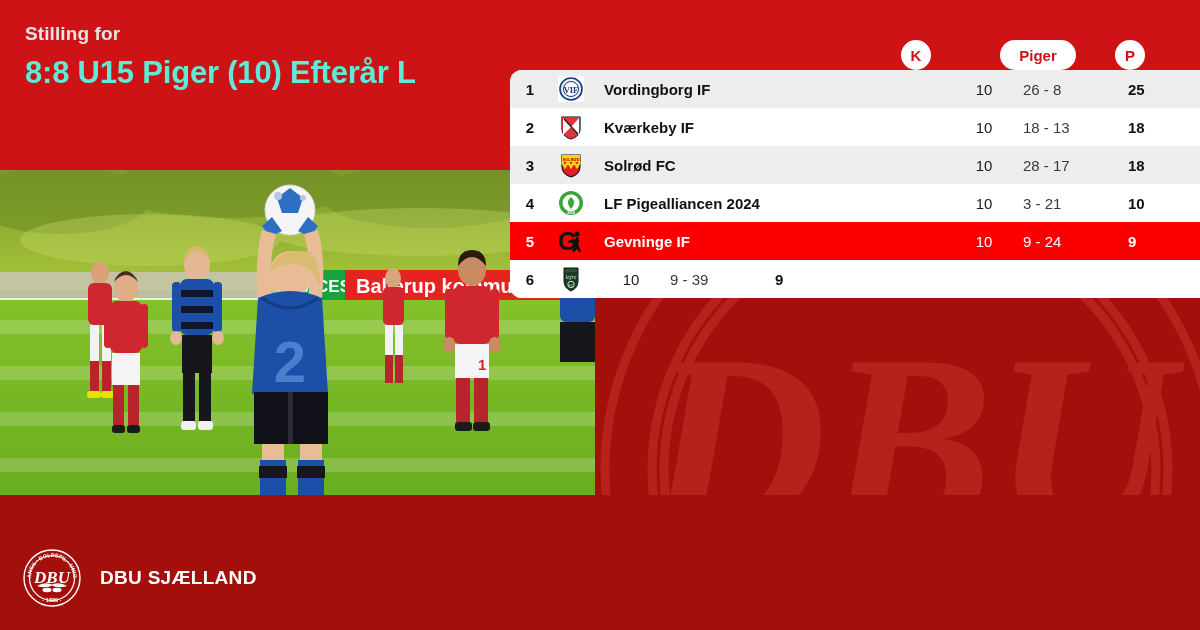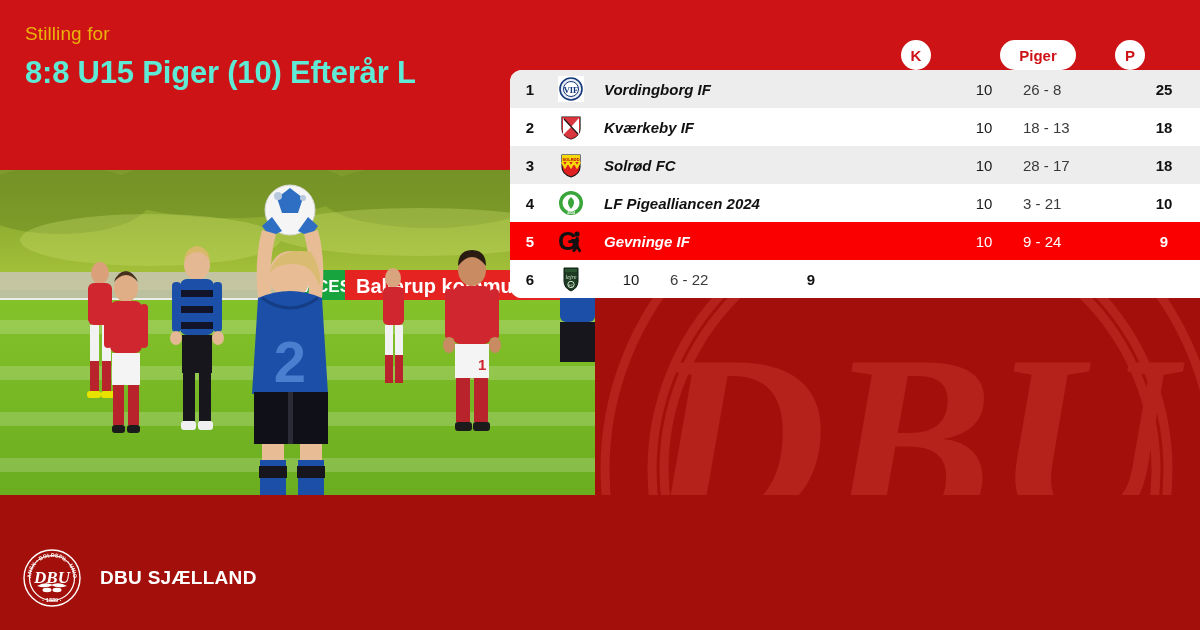--- a/index.html
+++ b/index.html
@@ -22,21 +22,21 @@
 
   
   #header-band {
     position:absolute; left:0; top:0;
     width:1200px; height:170px;
     background:#CE1317;
     z-index:2;
   }
   #kicker {
     position:absolute; left:25px; top:23px;
-    color:#eab308; font-size:19px; font-weight:normal;
+    color:#e5e5e5; font-size:19px; font-weight:bold;
     letter-spacing:.1px;
     z-index:3;
   }
   #page-title {
     position:absolute; left:25px; top:52px;
     width:470px;
     color:#5eead4; font-size:31px; font-weight:bold;
     line-height:42px; letter-spacing:-.2px;
     z-index:3;
   }
@@ -75,32 +75,32 @@
   }
   .c-logo {
     width:42px; flex:0 0 42px;
     display:flex; align-items:center; justify-content:center;
   }
   .c-logo svg { display:block; }
   .c-team {
     flex:1 1 auto;
     font-size:15px; font-weight:bold; color:#111;
     padding-left:12px;
-    white-space:nowrap; overflow:hidden;font-style:italic;
+    white-space:nowrap; overflow:hidden;
   }
   .c-k {
     width:78px; flex:0 0 78px; text-align:center;
     font-size:15px; font-weight:normal; color:#1a1a1a;
   }
   .c-score {
     width:105px; flex:0 0 105px; 
     font-size:15px; font-weight:normal; color:#3a3a3a;
   }
   .c-p {
-    width:72px; flex:0 0 72px; text-align:center;
+    width:72px; flex:0 0 72px; text-align:left;
     font-size:15px; font-weight:bold; color:#111;
   }
   .srow.hl .c-rank,
   .srow.hl .c-team,
   .srow.hl .c-k,
   .srow.hl .c-score,
   .srow.hl .c-p { color:#ffffff; }
 
   
   #col-headers { position:absolute; left:510px; top:40px; width:690px; height:32px; z-index:6; }
@@ -408,21 +408,21 @@
     <div class="c-logo">
       <svg width="26" height="26" viewBox="0 0 26 26">
         <path d="M6 2 h14 v13 q0 7 -7 10 q-7 -3 -7 -10 z" fill="#1d3a22" stroke="#0d1f12" stroke-width="1"></path>
         <path d="M7 3 h12 v3 h-12 z" fill="#2a5430"></path>
         <text x="13" y="13" font-family="Liberation Serif, serif" font-size="6" font-style="italic" fill="#cfe3c8" text-anchor="middle">lejre</text>
         <circle cx="13" cy="18.5" r="3.2" fill="none" stroke="#cfe3c8" stroke-width="1"></circle>
         <text x="13" y="20.6" font-family="Liberation Sans, sans-serif" font-size="3.6" fill="#cfe3c8" text-anchor="middle">FC</text>
       </svg>
     </div>
     <div class="c-k">10</div>
-    <div class="c-score">6 - 22</div>
+    <div class="c-score">9 - 39</div>
     <div class="c-p">9</div>
   </div>
 
 </div>
 
 <div id="footer"></div>
 <div id="footer-logo">
   <svg width="60" height="60" viewBox="0 0 60 60">
     <circle cx="30" cy="30" r="29" fill="#A3100C"></circle>
     <circle cx="30" cy="30" r="28" fill="none" stroke="#ffffff" stroke-width="1.4"></circle>

